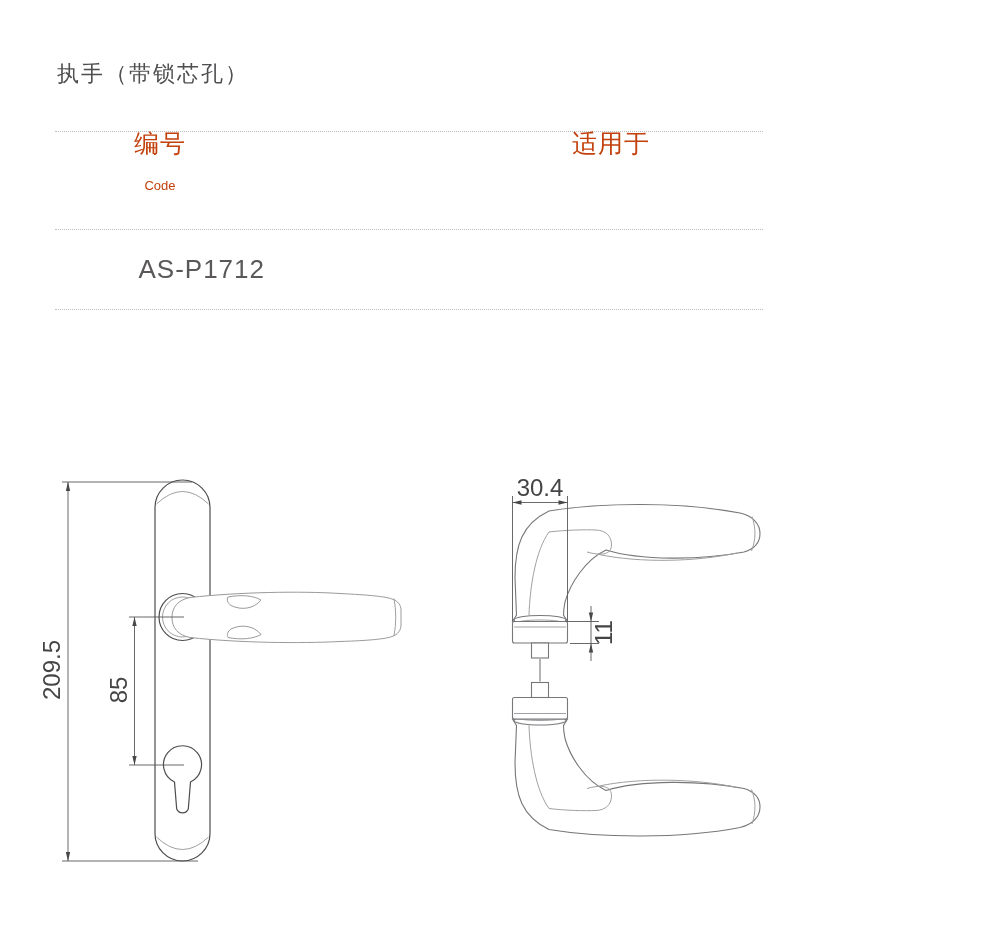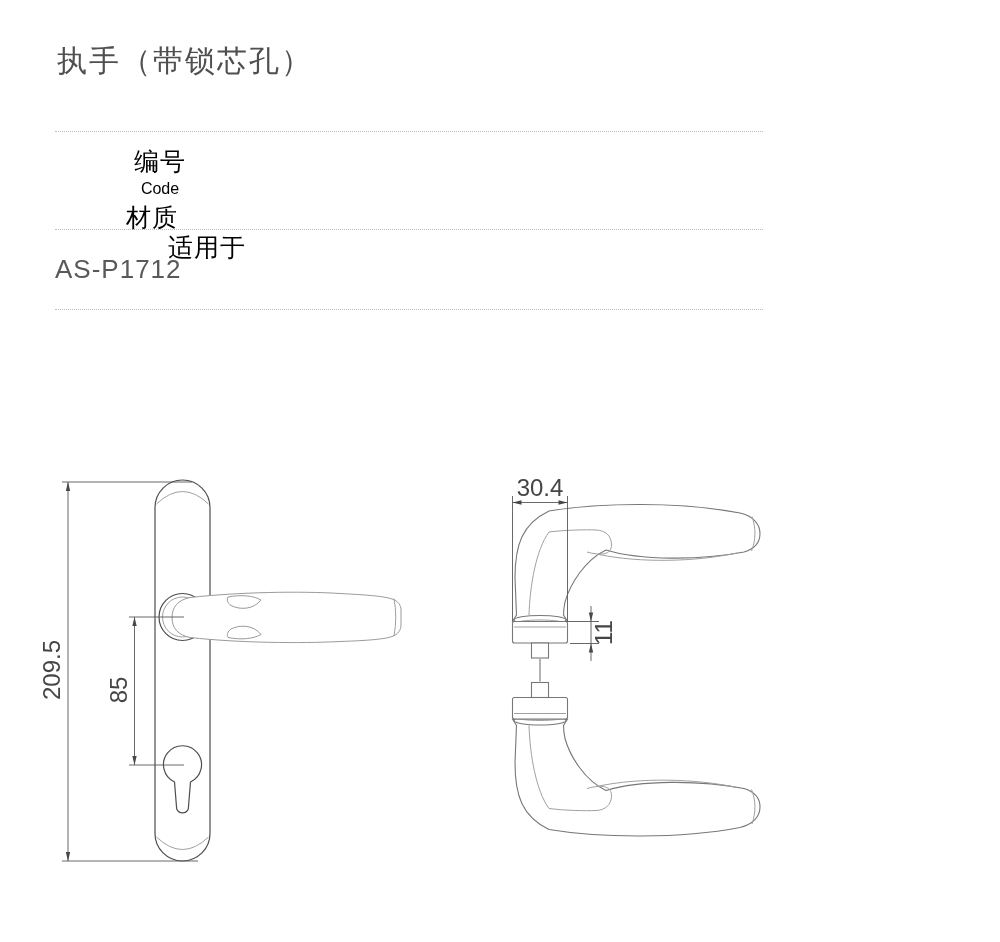--- a/index.html
+++ b/index.html
@@ -1,39 +1,39 @@
 <!DOCTYPE html>
 <html><head>
 <meta charset="utf-8">
 <style>
   html,body{margin:0;padding:0;}
   body{
     width:1000px;height:942px;position:relative;background:#ffffff;
     font-family:"Liberation Sans","DejaVu Sans",sans-serif;overflow:hidden;
   }
   .page-title{
-    position:absolute;left:57px;top:41px;font-size:30px;font-weight:400;
+    position:absolute;left:57px;top:59px;font-size:22px;font-weight:400;
     color:#4f4f51;letter-spacing:2px;white-space:nowrap;
   }
   .rule{
     position:absolute;left:55px;width:708px;height:0;
     border-top:1px dotted #bcbcbc;
   }
   .rule1{top:131px}.rule2{top:229px}.rule3{top:309px}
   .thead{
-    position:absolute;left:55px;top:146px;width:708px;display:flex;
-    color:#000000;text-align:center;flex-direction:column;
+    position:absolute;left:55px;top:128px;width:708px;display:flex;
+    color:#c2410c;text-align:center;
   }
   .trow{
     position:absolute;left:55px;top:254px;width:708px;display:flex;
-    color:#5a5859;text-align:left;font-size:26px;letter-spacing:1px;
+    color:#5a5859;text-align:right;font-size:26px;letter-spacing:1px;
   }
   .c1{width:210px}.c2{width:194px}.c3{width:304px}
   .th-zh{font-size:25px;letter-spacing:1px;line-height:30px}
-  .th-en{font-size:16px;line-height:26px;margin-top:0;letter-spacing:0}
+  .th-en{font-size:13px;line-height:26px;margin-top:15px;letter-spacing:0}
   .drawing-svg{position:absolute;left:0;top:440px;}
   .ln-dark{stroke:#4d4d4f;fill:none;stroke-width:1.2;}
   .ln-med{stroke:#77777a;fill:#ffffff;stroke-width:1.1;}
   .ln-med-open{stroke:#77777a;fill:none;stroke-width:1.1;}
   .ln-light{stroke:#a0a0a2;fill:none;stroke-width:1;}
   .ln-light-fill{stroke:#9a9a9c;fill:#ffffff;stroke-width:1;}
   .dim{stroke:#58585a;fill:none;stroke-width:0.9;}
   .dim-arrow{fill:#48484a;stroke:none;}
   .dim-text{
     font-family:"Liberation Sans","DejaVu Sans",sans-serif;
@@ -48,21 +48,20 @@
 <div class="rule rule1"></div>
 <div class="rule rule2"></div>
 <div class="rule rule3"></div>
 
 <div class="thead">
   <div class="c1">
     <div class="th-zh">编号</div>
     <div class="th-en">Code</div>
   </div>
   <div class="c2">
-    <div class="th-zh">材质</div>
   </div>
   <div class="c3">
     <div class="th-zh">适用于</div>
   </div>
 </div>
 
 <div class="trow">
   <div class="c1">AS-P1712</div>
 </div>
 

